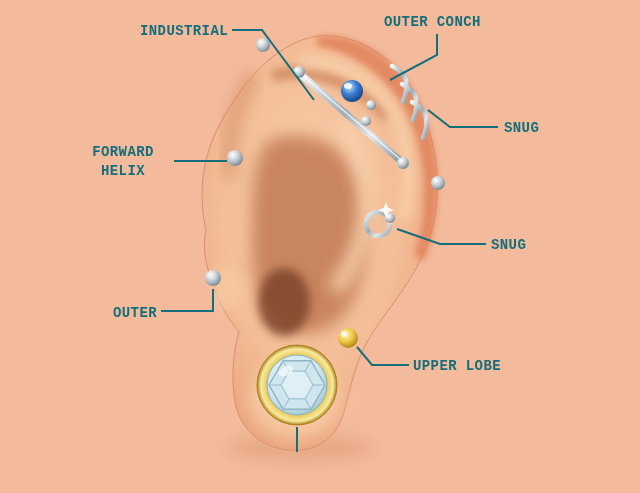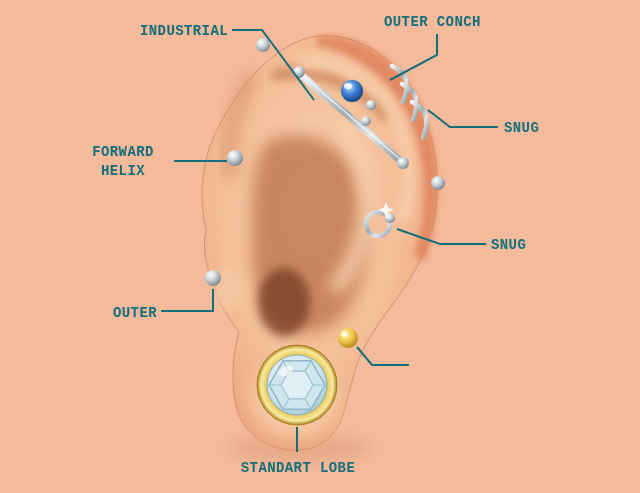--- a/index.html
+++ b/index.html
@@ -194,16 +194,16 @@
   <div class="lbl" style="left:384px; top:13px;">OUTER CONCH</div>
 
   <div class="lbl" style="left:504px; top:119px;">SNUG</div>
 
   <div class="lbl wrap" style="left:76px; top:143px; width:94px;">FORWARD HELIX</div>
 
   <div class="lbl" style="left:491px; top:236px;">SNUG</div>
 
   <div class="lbl" style="right:483px; top:304px;">OUTER</div>
 
-
-  <div class="lbl wrap" style="left:232px; top:459px; width:132px;">STANDART LOBE</div>
+  <div class="lbl" style="left:413px; top:357px;">UPPER LOBE</div>
+
 
 </div>
 
 </body></html>

